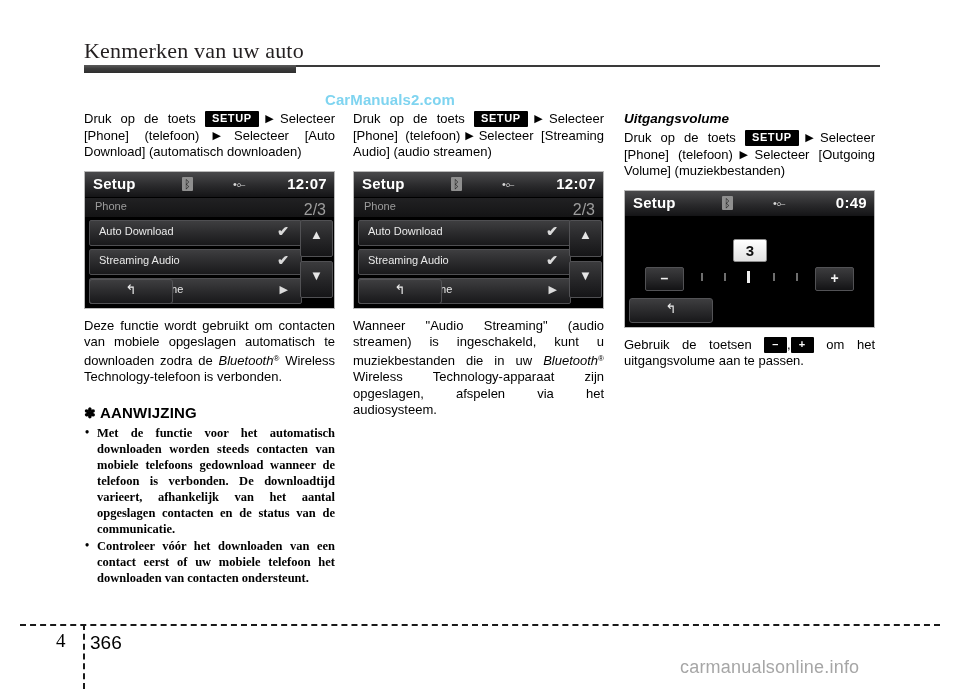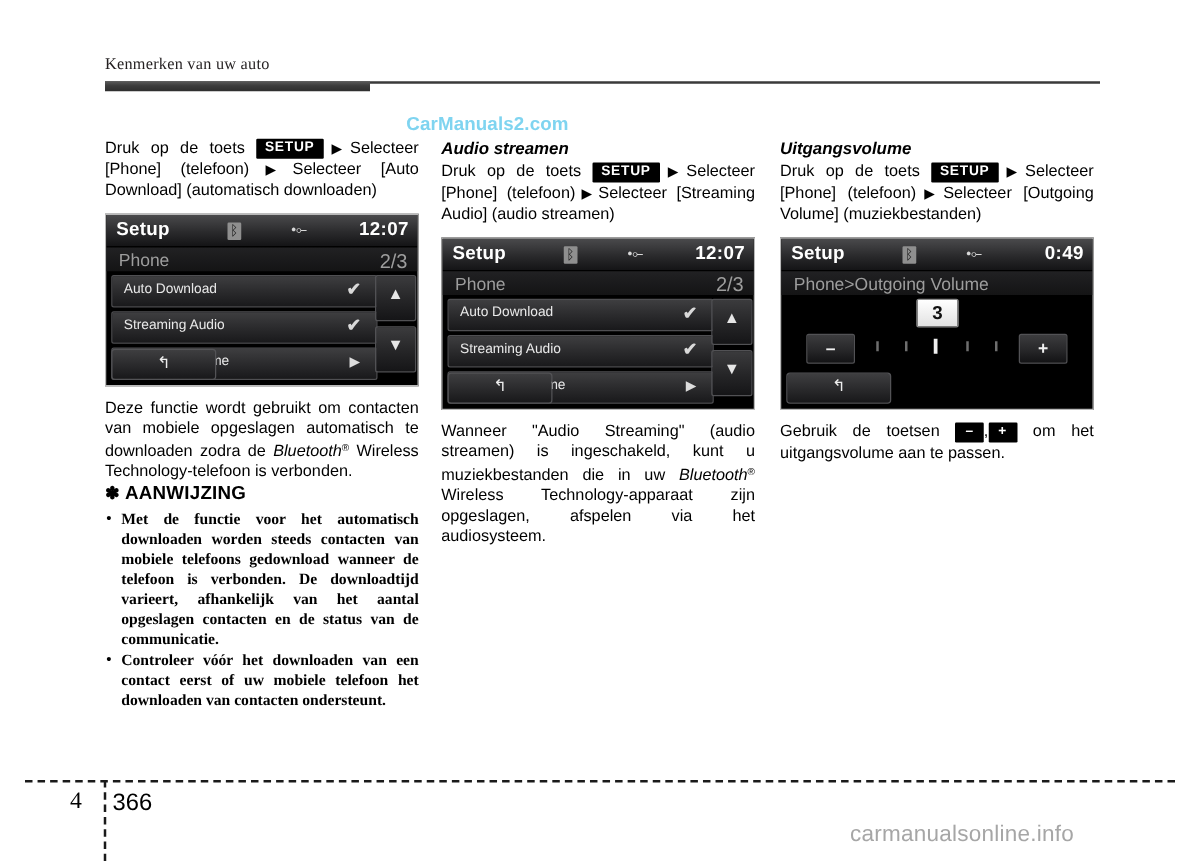--- a/index.html
+++ b/index.html
@@ -18,21 +18,21 @@
 
   
   .page-header {
     position: absolute;
     left: 84px;
     top: 40px;
     width: 796px;
   }
   .page-header-title {
     font-family: "Liberation Serif", serif;
-    font-size: 13px;
+    font-size: 22px;
     color: #231f20;
     letter-spacing: 0.2px;
     line-height: 22px;
     white-space: nowrap;
   }
   .header-rule-thin {
     position: absolute;
     left: 0;
     top: 25px;
     width: 796px;
@@ -179,21 +179,21 @@
   .screen-subbar {
     position: relative;
     height: 19px;
     background: linear-gradient(to bottom, #212123 0%, #141415 100%);
   }
   .screen-subtitle {
     position: absolute;
     left: 10px;
     top: 2px;
     color: #9d9d9d;
-    font-size: 14px;
+    font-size: 11px;
   }
   .screen-pageno {
     position: absolute;
     right: 8px;
     top: 3px;
     color: #9d9d9d;
     font-size: 16px;
   }
   .list-area {
     position: absolute;
@@ -326,20 +326,21 @@
   }
   .tick.major {
     top: 34px;
     width: 3px;
     height: 12px;
     background: #efefef;
   }
 
   
   .notice {
+    margin-top: 18px;
   }
   .notice-head {
     font-size: 15px;
     font-weight: bold;
     letter-spacing: 0.2px;
     margin-bottom: 4px;
   }
   .notice-star {
     font-size: 14px;
     padding-right: 4px;
@@ -470,21 +471,20 @@
       </div>
       <div class="notice-item">
         <span class="bullet">•</span>
         <span>Controleer vóór het downloaden van een contact eerst of uw mobiele telefoon het downloaden van contacten ondersteunt.</span>
       </div>
     </div>
   </div>
 </div>
 
 <div class="col col-2">
-  <div class="sec-title">Audio streamen</div>
 
   <div class="body-text">
     <span>Druk op de toets</span>
     <span class="key-chip">SETUP</span><span class="arrow-glyph">▶</span><span>Selecteer [Phone] (telefoon)</span><span class="arrow-glyph">▶</span><span>Selecteer [Streaming Audio] (audio streamen)</span>
   </div>
 
   <div class="screen">
     <div class="screen-titlebar">
       <div class="screen-title">Setup</div>
       <div class="status-bt"><span class="bt-box">ᛒ</span></div>
@@ -535,23 +535,20 @@
     <span>Druk op de toets</span>
     <span class="key-chip">SETUP</span><span class="arrow-glyph">▶</span><span>Selecteer [Phone] (telefoon)</span><span class="arrow-glyph">▶</span><span>Selecteer [Outgoing Volume] (muziekbestanden)</span>
   </div>
 
   <div class="screen">
     <div class="screen-titlebar">
       <div class="screen-title">Setup</div>
       <div class="status-bt"><span class="bt-box">ᛒ</span></div>
       <div class="status-usb">•⟜</div>
       <div class="screen-clock">0:49</div>
-    </div>
-    <div class="screen-subbar">
-      <div class="screen-subtitle">Phone&gt;Outgoing Volume</div>
     </div>
     <div class="vol-area">
       <div class="vol-value">3</div>
       <div class="vol-minus">–</div>
       <div class="tick" style="left:76px"></div>
       <div class="tick" style="left:99px"></div>
       <div class="tick major" style="left:122px"></div>
       <div class="tick" style="left:148px"></div>
       <div class="tick" style="left:171px"></div>
       <div class="vol-plus">+</div>

